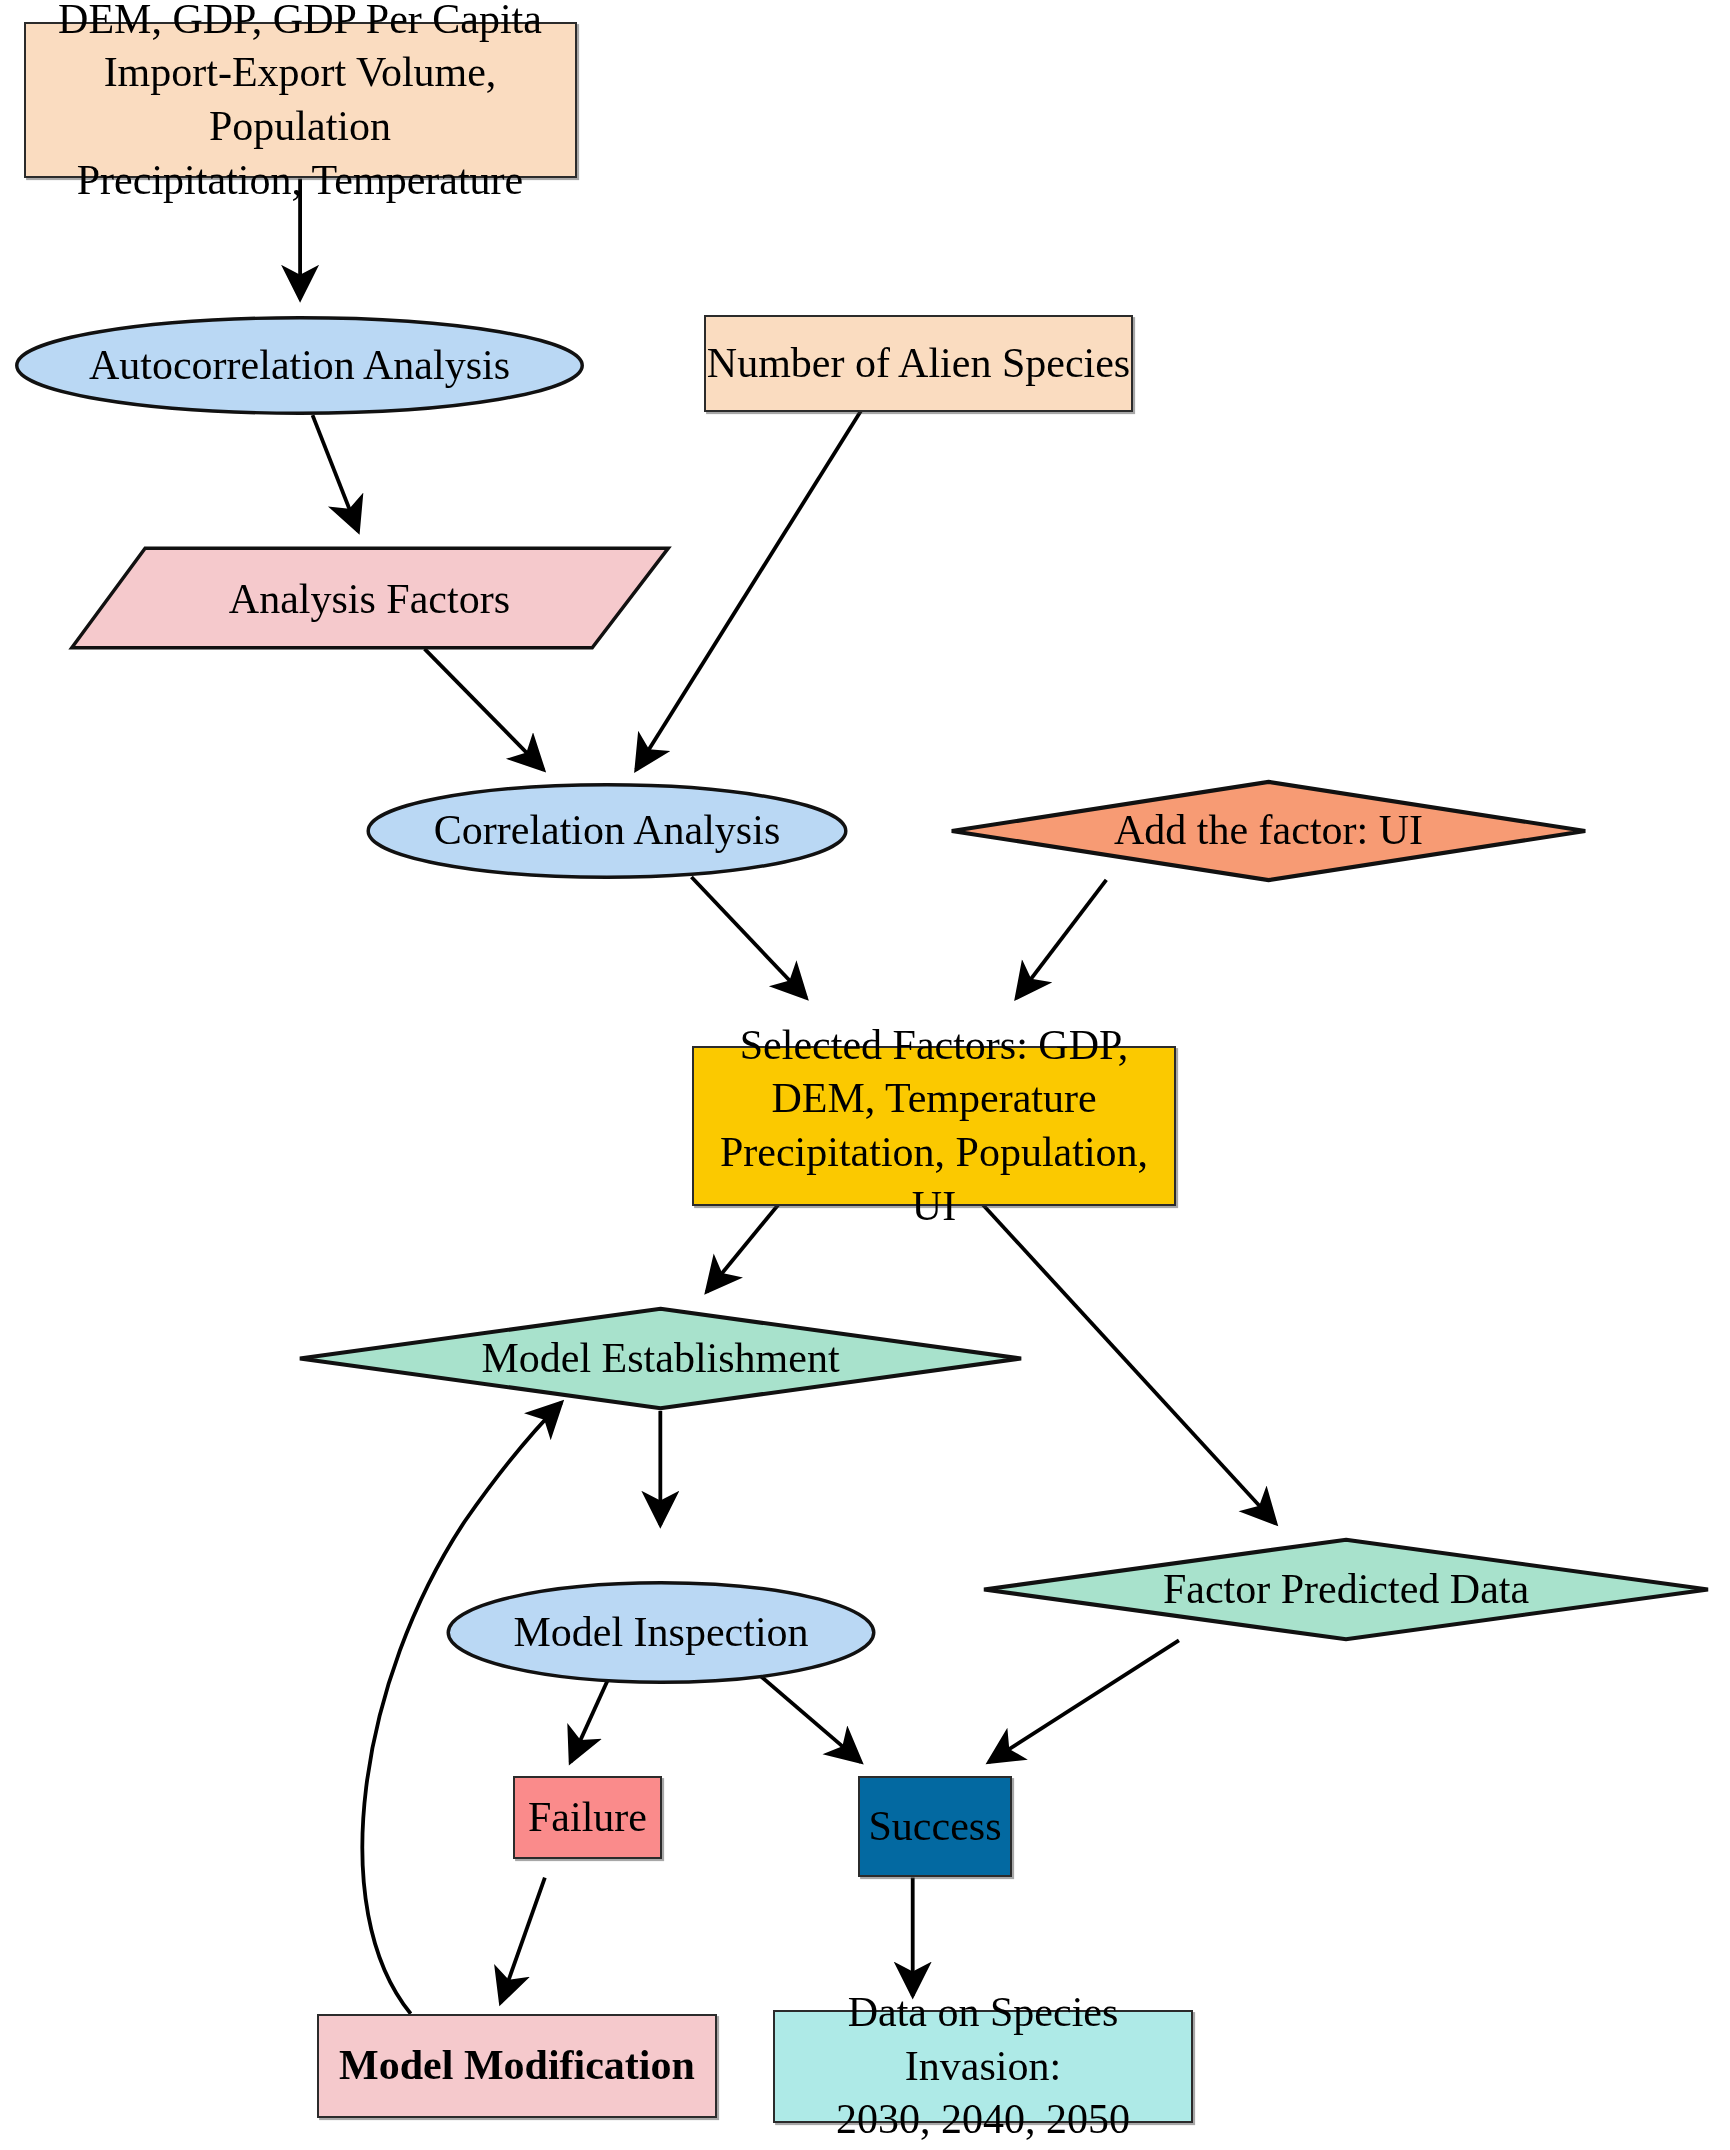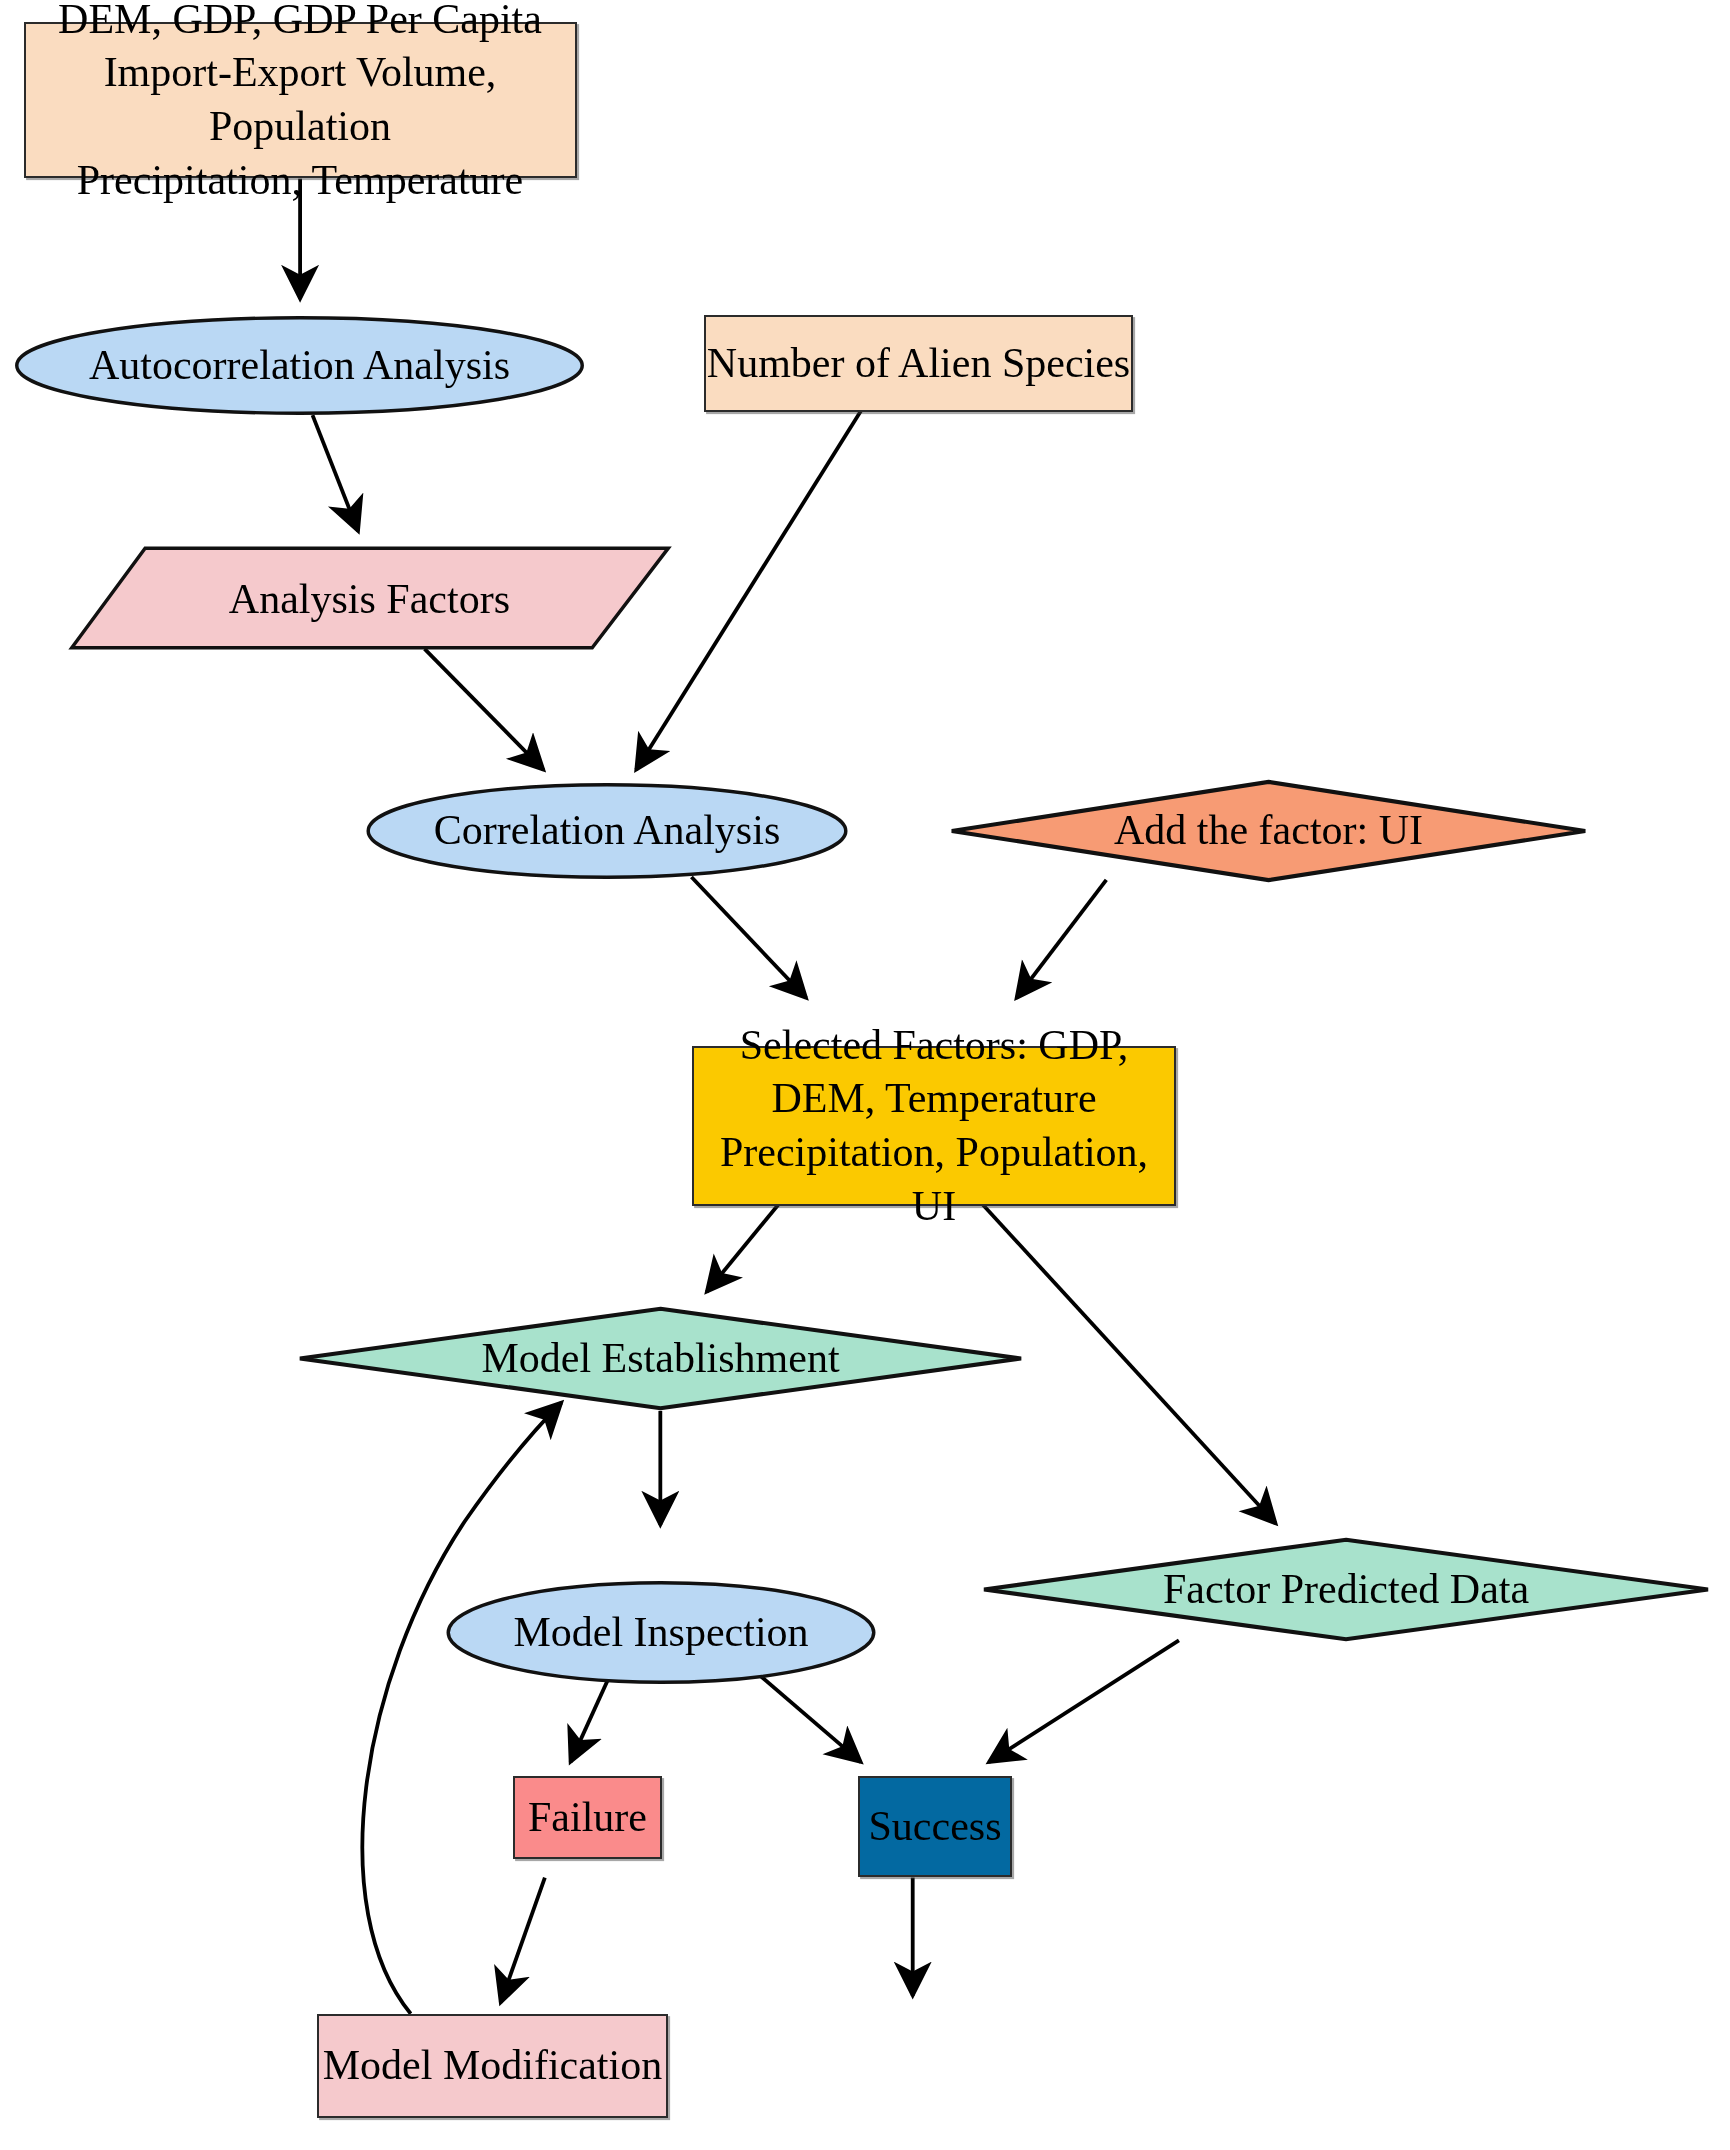--- a/index.html
+++ b/index.html
@@ -143,19 +143,23 @@
   </div>
 
   <div class="node box t46" style="left:513px;top:1776px;width:149px;height:83px;background:#FA8B8B;">
     <span>Failure</span>
   </div>
 
   <div class="node box t46" style="left:858px;top:1776px;width:154px;height:101px;background:#0369a1;">
     <span>Success</span>
   </div>
 
-  <div class="node box t46" style="left:317px;top:2014px;width:351px;height:104px;background:#F5C9CC;">
+  <div class="node box t46" style="left:317px;top:2014px;width:400px;height:104px;background:#F5C9CC;font-weight:bold;">
     <span>Model Modification</span>
   </div>
 
+  <div class="node box t46" style="left:773px;top:2010px;width:420px;height:113px;background:#AEEAE7;">
+    <span>Data on Species Invasion:
+2030, 2040, 2050</span>
+  </div>
 
 </div>
 
 
 </body></html>

